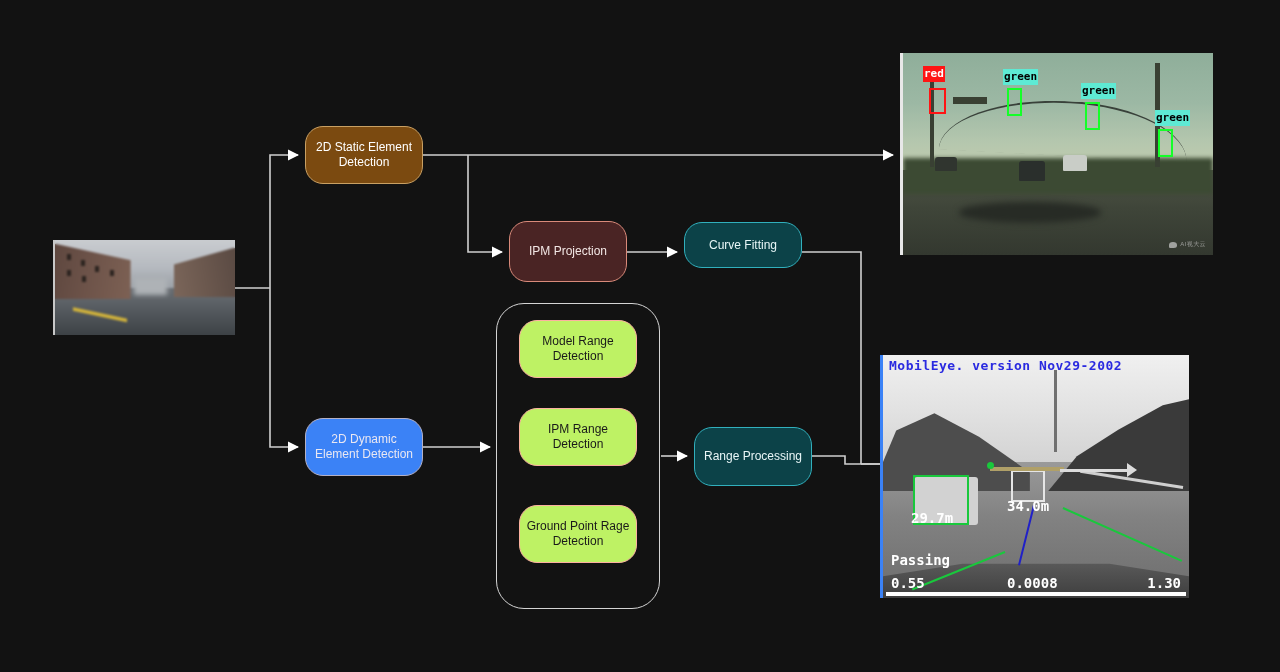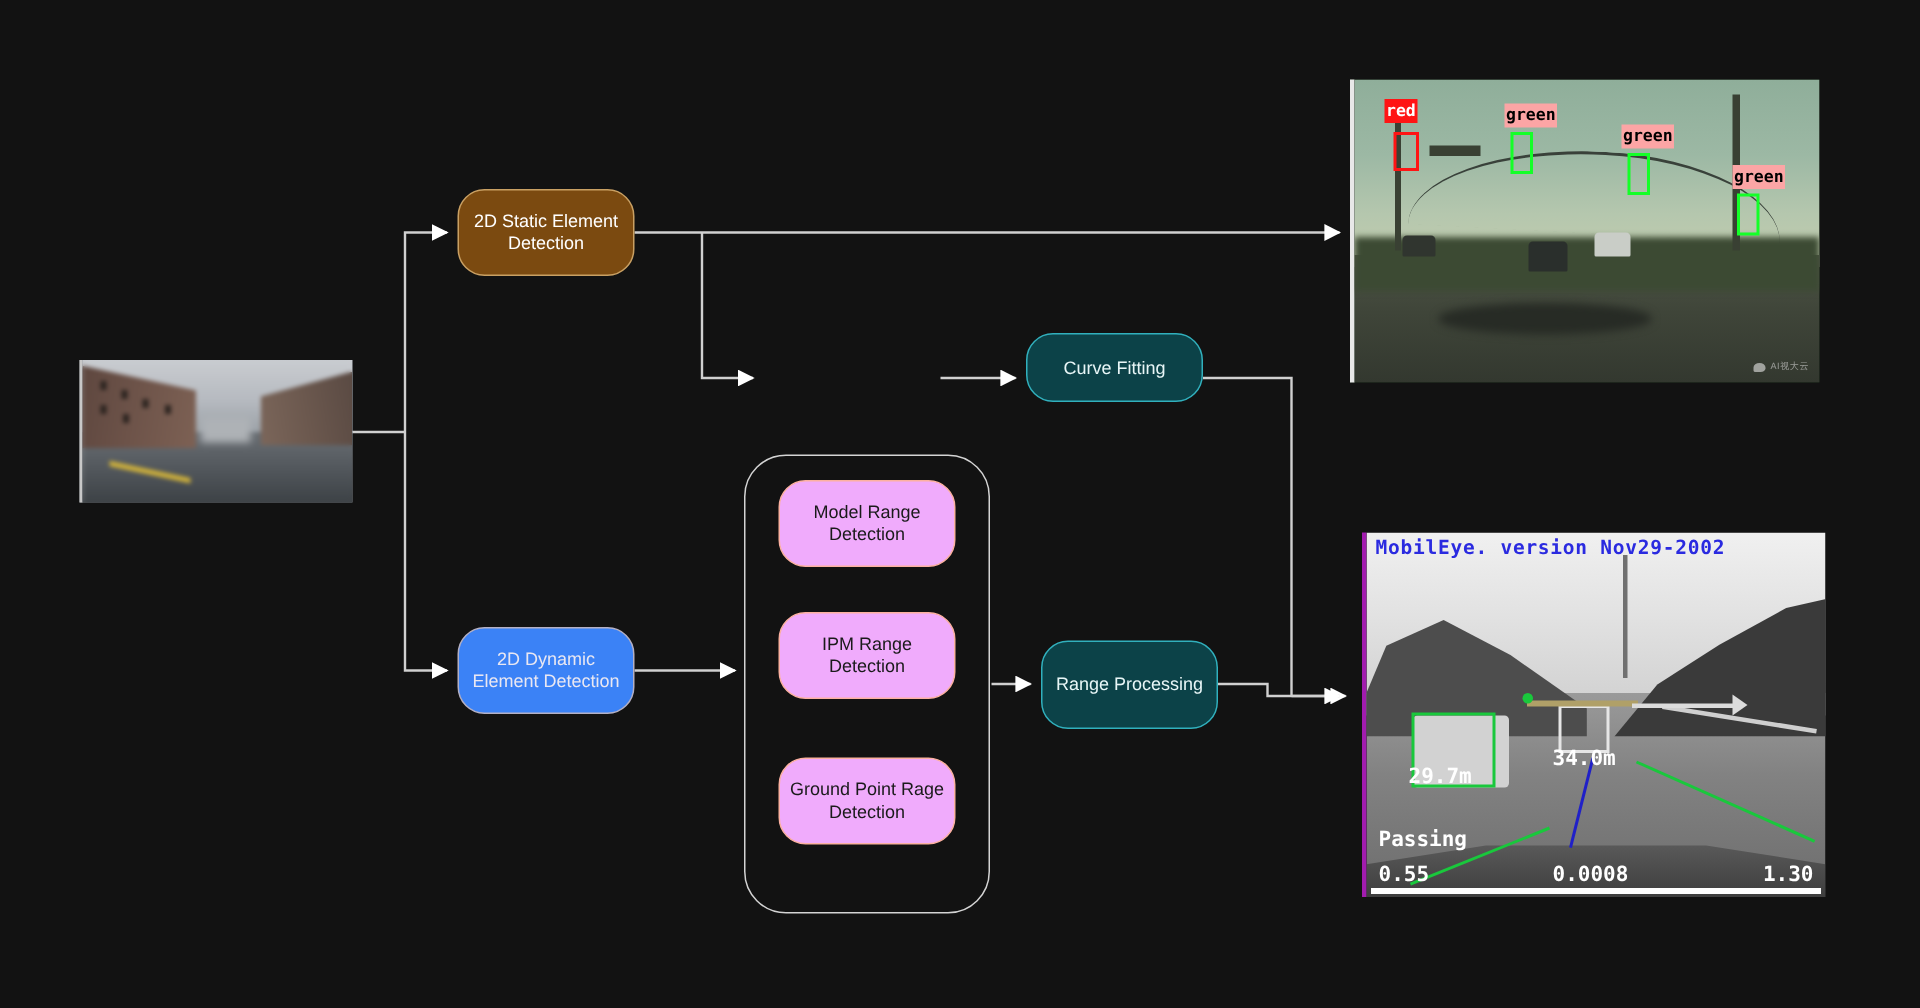--- a/index.html
+++ b/index.html
@@ -77,21 +77,21 @@
     left: 496px; top: 303px;
     width: 164px; height: 306px;
     box-sizing: border-box;
     border: 1.5px solid #d4d4d4;
     border-radius: 28px;
     background: transparent;
     z-index: 2;
   }
   .n-range {
     width: 118px; height: 58px;
-    background: #f0abfc;
+    background: #bef264;
     border-color: #fcb1a0;
     color: #1a1a1a;
   }
   .n-range-1 { left: 519px; top: 320px; }
   .n-range-2 { left: 519px; top: 408px; }
   .n-range-3 { left: 519px; top: 505px; }
 
   
   .photo {
     position: absolute;
@@ -185,21 +185,21 @@
     position: absolute;
     font-family: "DejaVu Sans Mono", monospace;
     font-weight: bold;
     font-size: 11px;
     line-height: 13px;
     padding: 1px 1px 2px 1px;
     color: #000000;
     z-index: 6;
   }
   .det-red   { background: #ff1414; color: #ffffff; }
-  .det-green { background: #fca5a5; color: #000000; }
+  .det-green { background: #5eead4; color: #000000; }
   .det-boxr {
     position: absolute;
     border: 2px solid #ff1414;
     z-index: 5;
   }
   .det-boxg {
     position: absolute;
     border: 2px solid #14ff28;
     z-index: 5;
   }
@@ -217,22 +217,22 @@
   }
   .wm-dot {
     display: inline-block;
     width: 8px; height: 6px;
     background: #e2e2e2;
     border-radius: 60% 60% 50% 20%;
   }
 
   
   .photo-me {
-    left: 908px; top: 355px; width: 306px; height: 243px;
-    border-left: 3px solid #a21caf;
+    left: 880px; top: 355px; width: 306px; height: 243px;
+    border-left: 3px solid #3b82f6;
     background: #0e0e0e;
   }
   .me-sky {
     position: absolute; left: 0; top: 0; width: 100%; height: 50%;
     background: linear-gradient(180deg, #f0f0f0 0%, #e2e2e2 45%, #cfcfcf 100%);
   }
   .me-road {
     position: absolute; left: 0; bottom: 0; width: 100%; height: 56%;
     background: linear-gradient(180deg, #9a9a9a 0%, #828282 40%, #6d6d6d 100%);
   }
@@ -382,20 +382,21 @@
     <div class="src-win" style="left:12px;top:30px"></div>
     <div class="src-win" style="left:27px;top:36px"></div>
     <div class="src-win" style="left:55px;top:30px"></div>
     <div class="src-far"></div>
     <div class="src-centerline"></div>
     <div class="photo-blur"></div>
   </div>
 
   <div class="node n-static">2D Static Element Detection</div>
 
+  <div class="node n-ipm">IPM Projection</div>
 
   <div class="node n-curve">Curve Fitting</div>
 
   <div class="node n-dynamic">2D Dynamic Element Detection</div>
 
   <div class="node n-post">Range Processing</div>
 
   <div class="group-box"></div>
 
   <div class="node n-range n-range-1">Model Range Detection</div>

